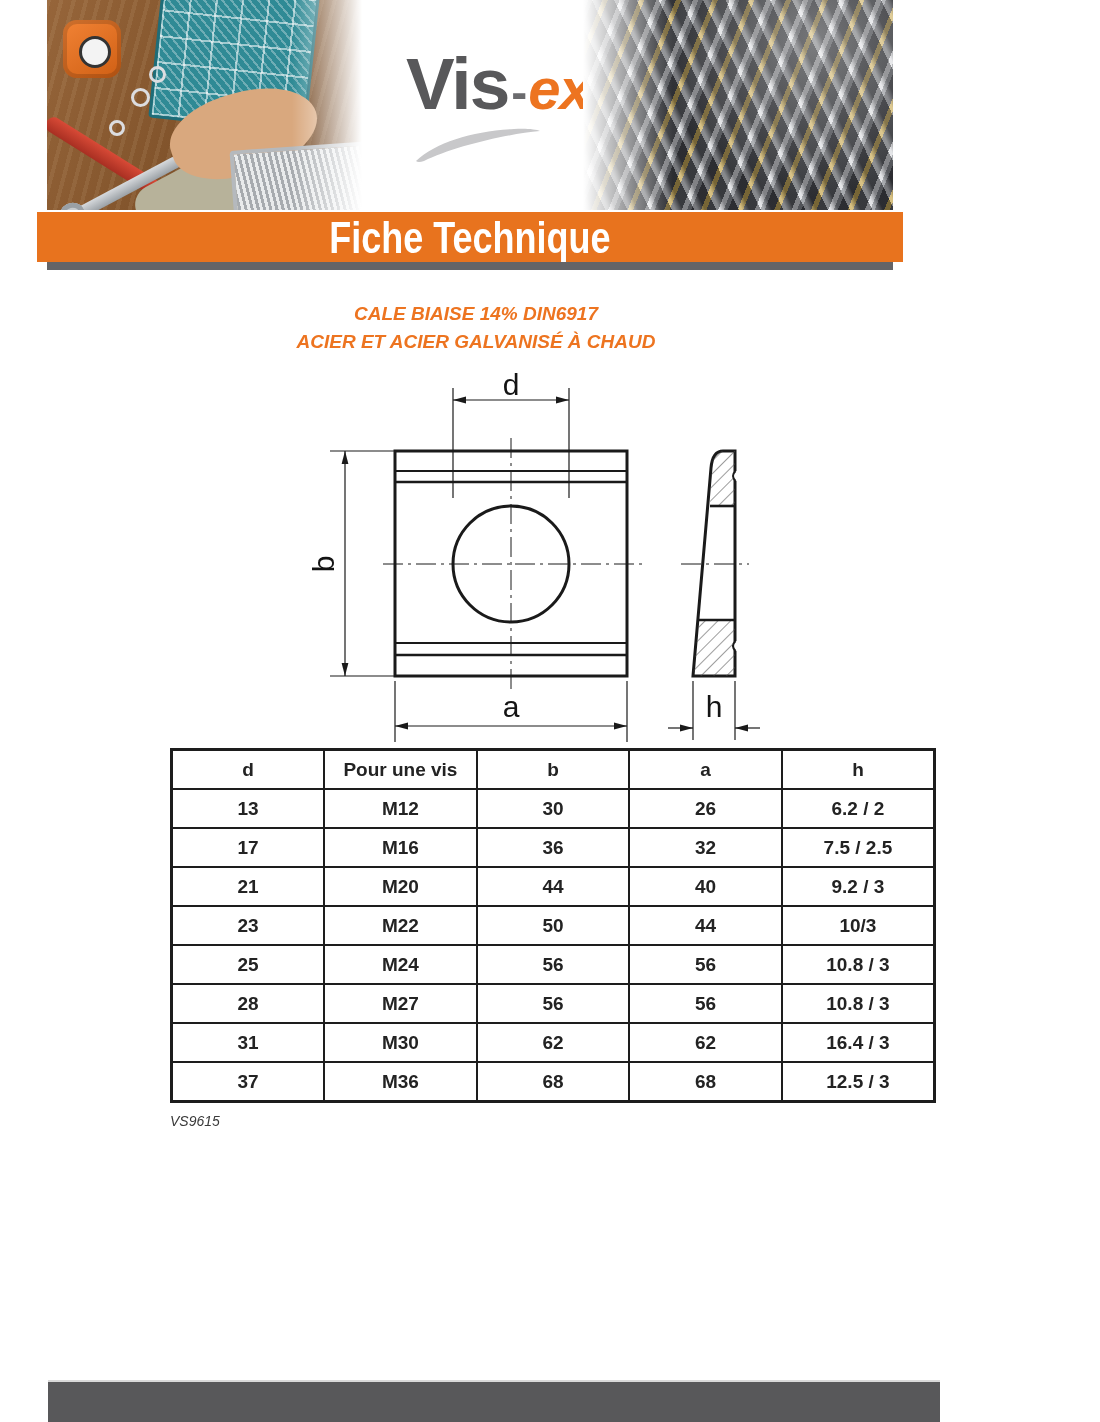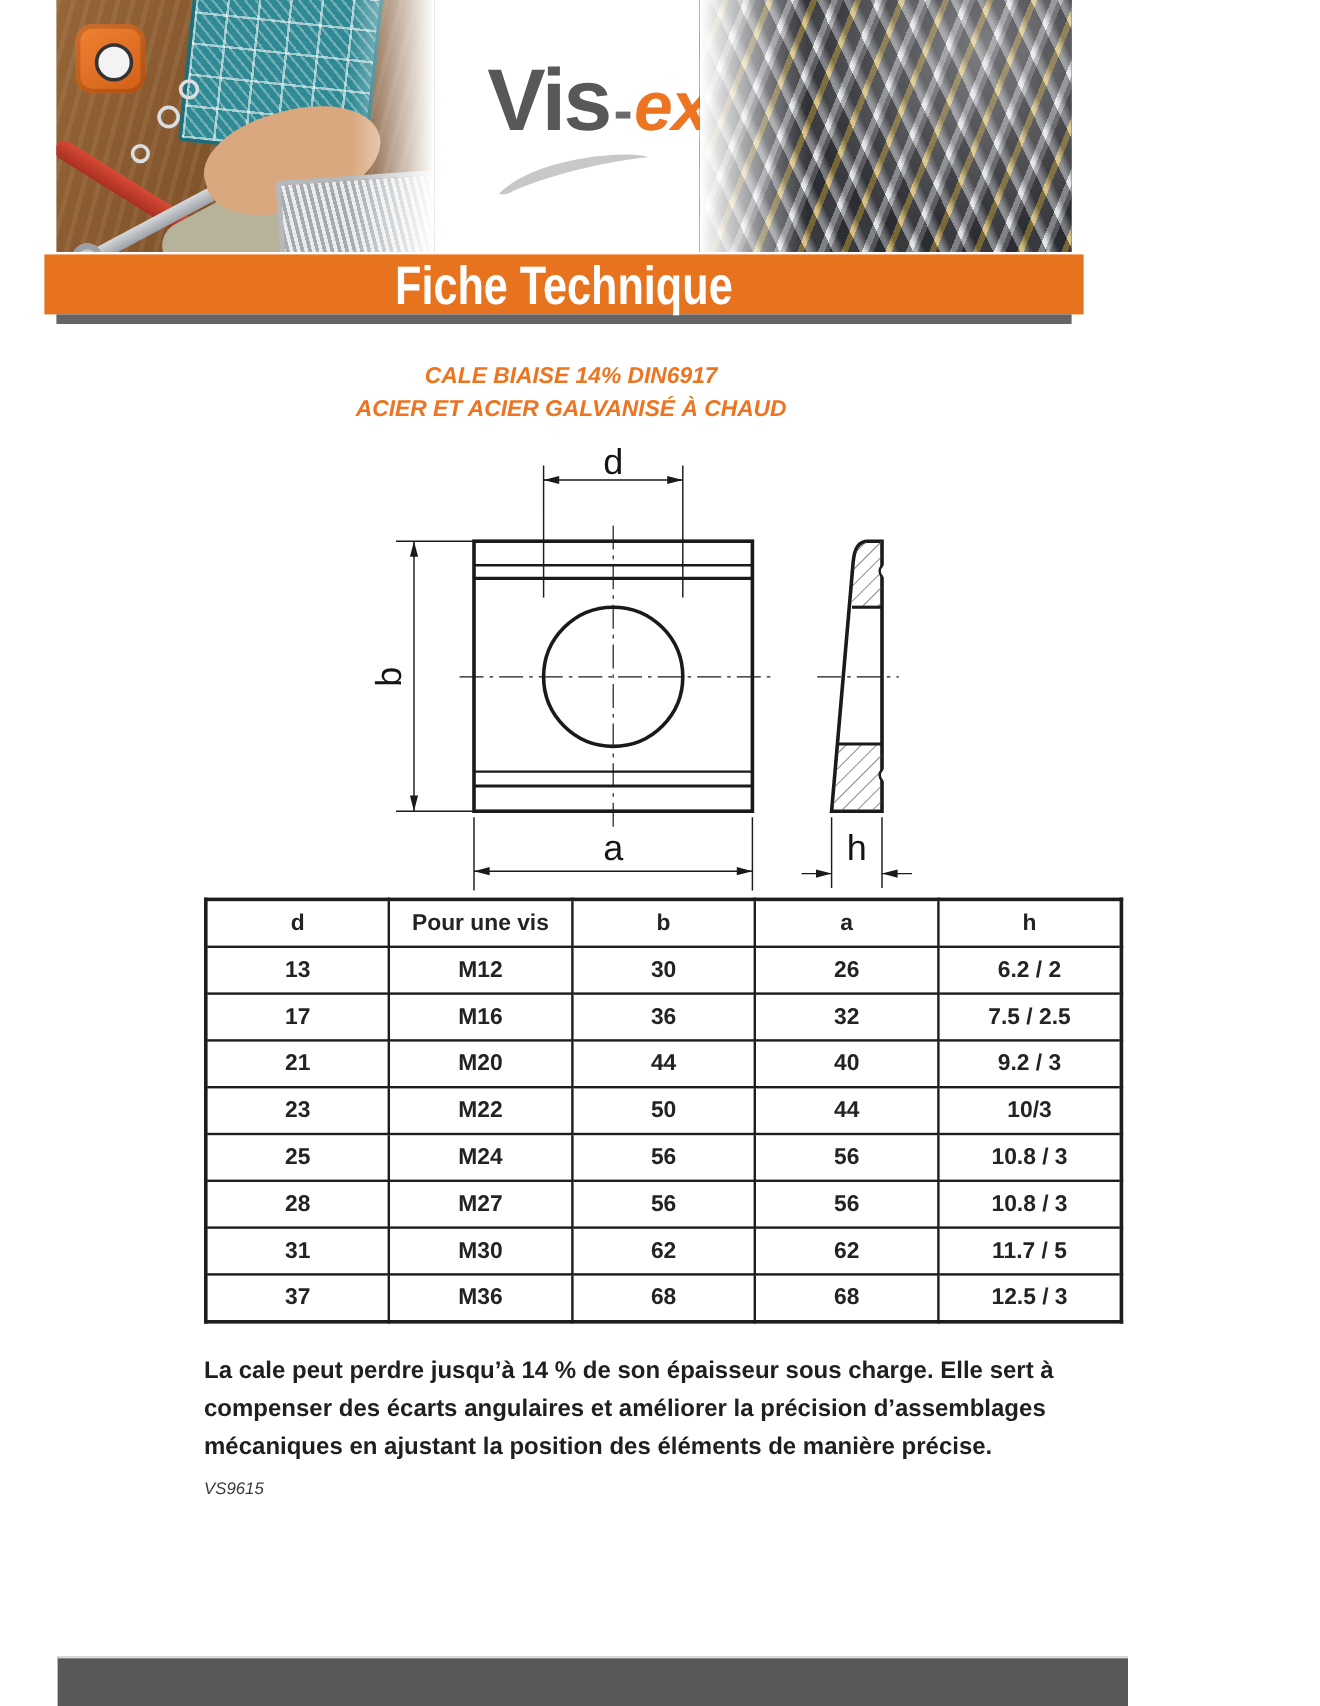--- a/index.html
+++ b/index.html
@@ -268,29 +268,28 @@
           <td>M27</td>
           <td>56</td>
           <td>56</td>
           <td>10.8 / 3</td>
         </tr>
         <tr>
           <td>31</td>
           <td>M30</td>
           <td>62</td>
           <td>62</td>
-          <td>11.7 / 5</td>
+          <td>16.4 / 3</td>
         </tr>
         <tr>
           <td>37</td>
           <td>M36</td>
           <td>68</td>
           <td>68</td>
           <td>12.5 / 3</td>
         </tr>
       </tbody>
   </table>
 
-  <p class="description">La cale peut perdre jusqu’à 14 % de son épaisseur sous charge. Elle sert à compenser des écarts angulaires et améliorer la précision d’assemblages mécaniques en ajustant la position des éléments de manière précise.</p>
   <div class="reference">VS9615</div>
 
   <div class="footer-bar"></div>
 </div>
 
 </body></html>

